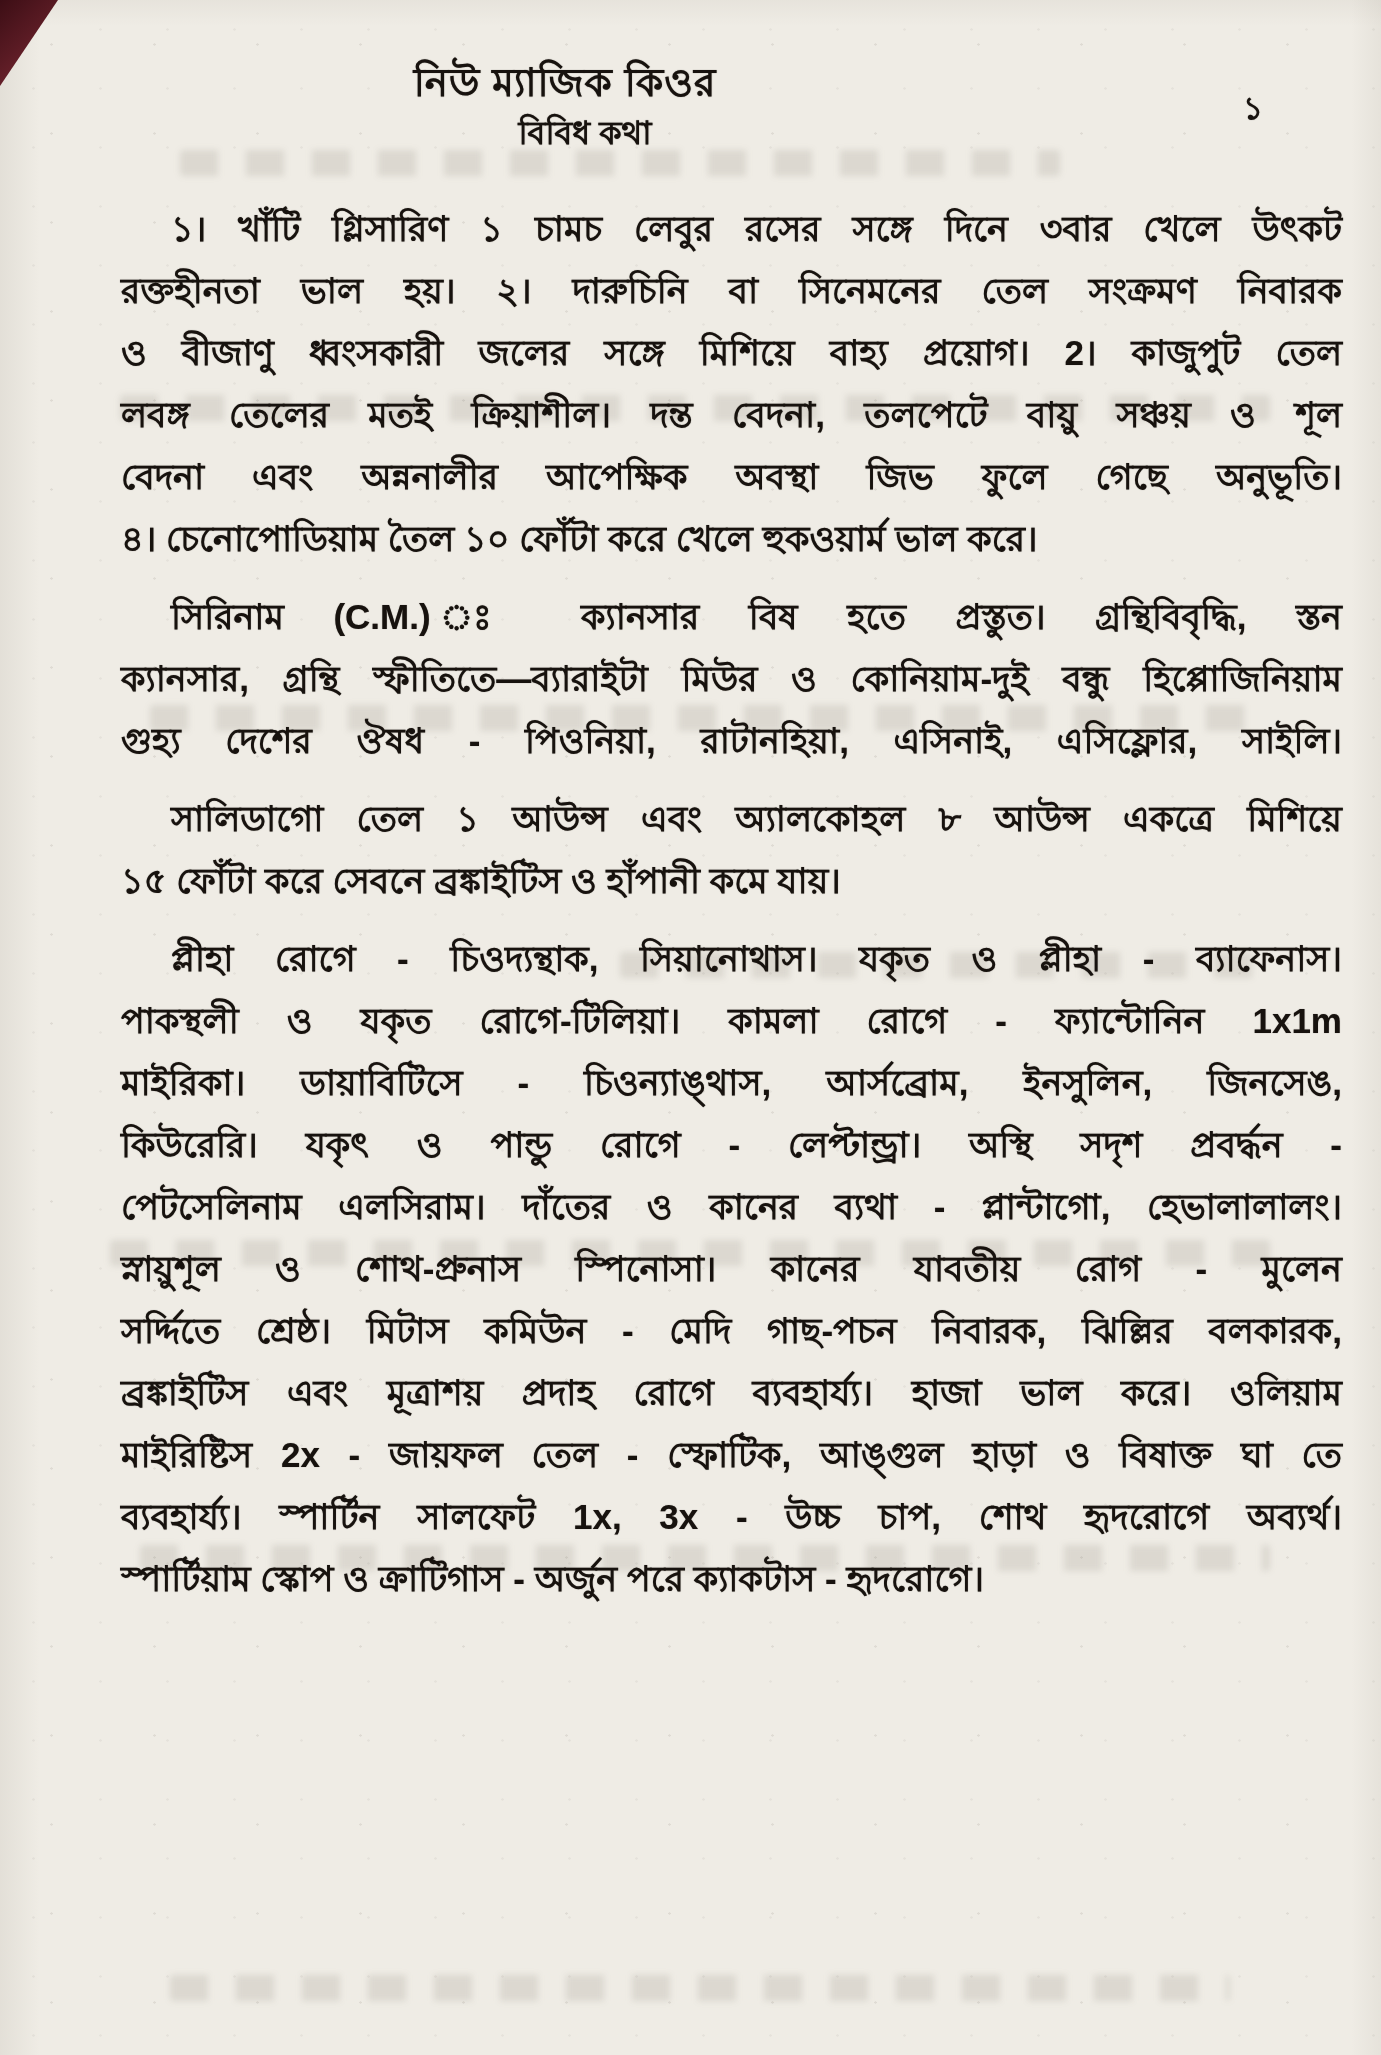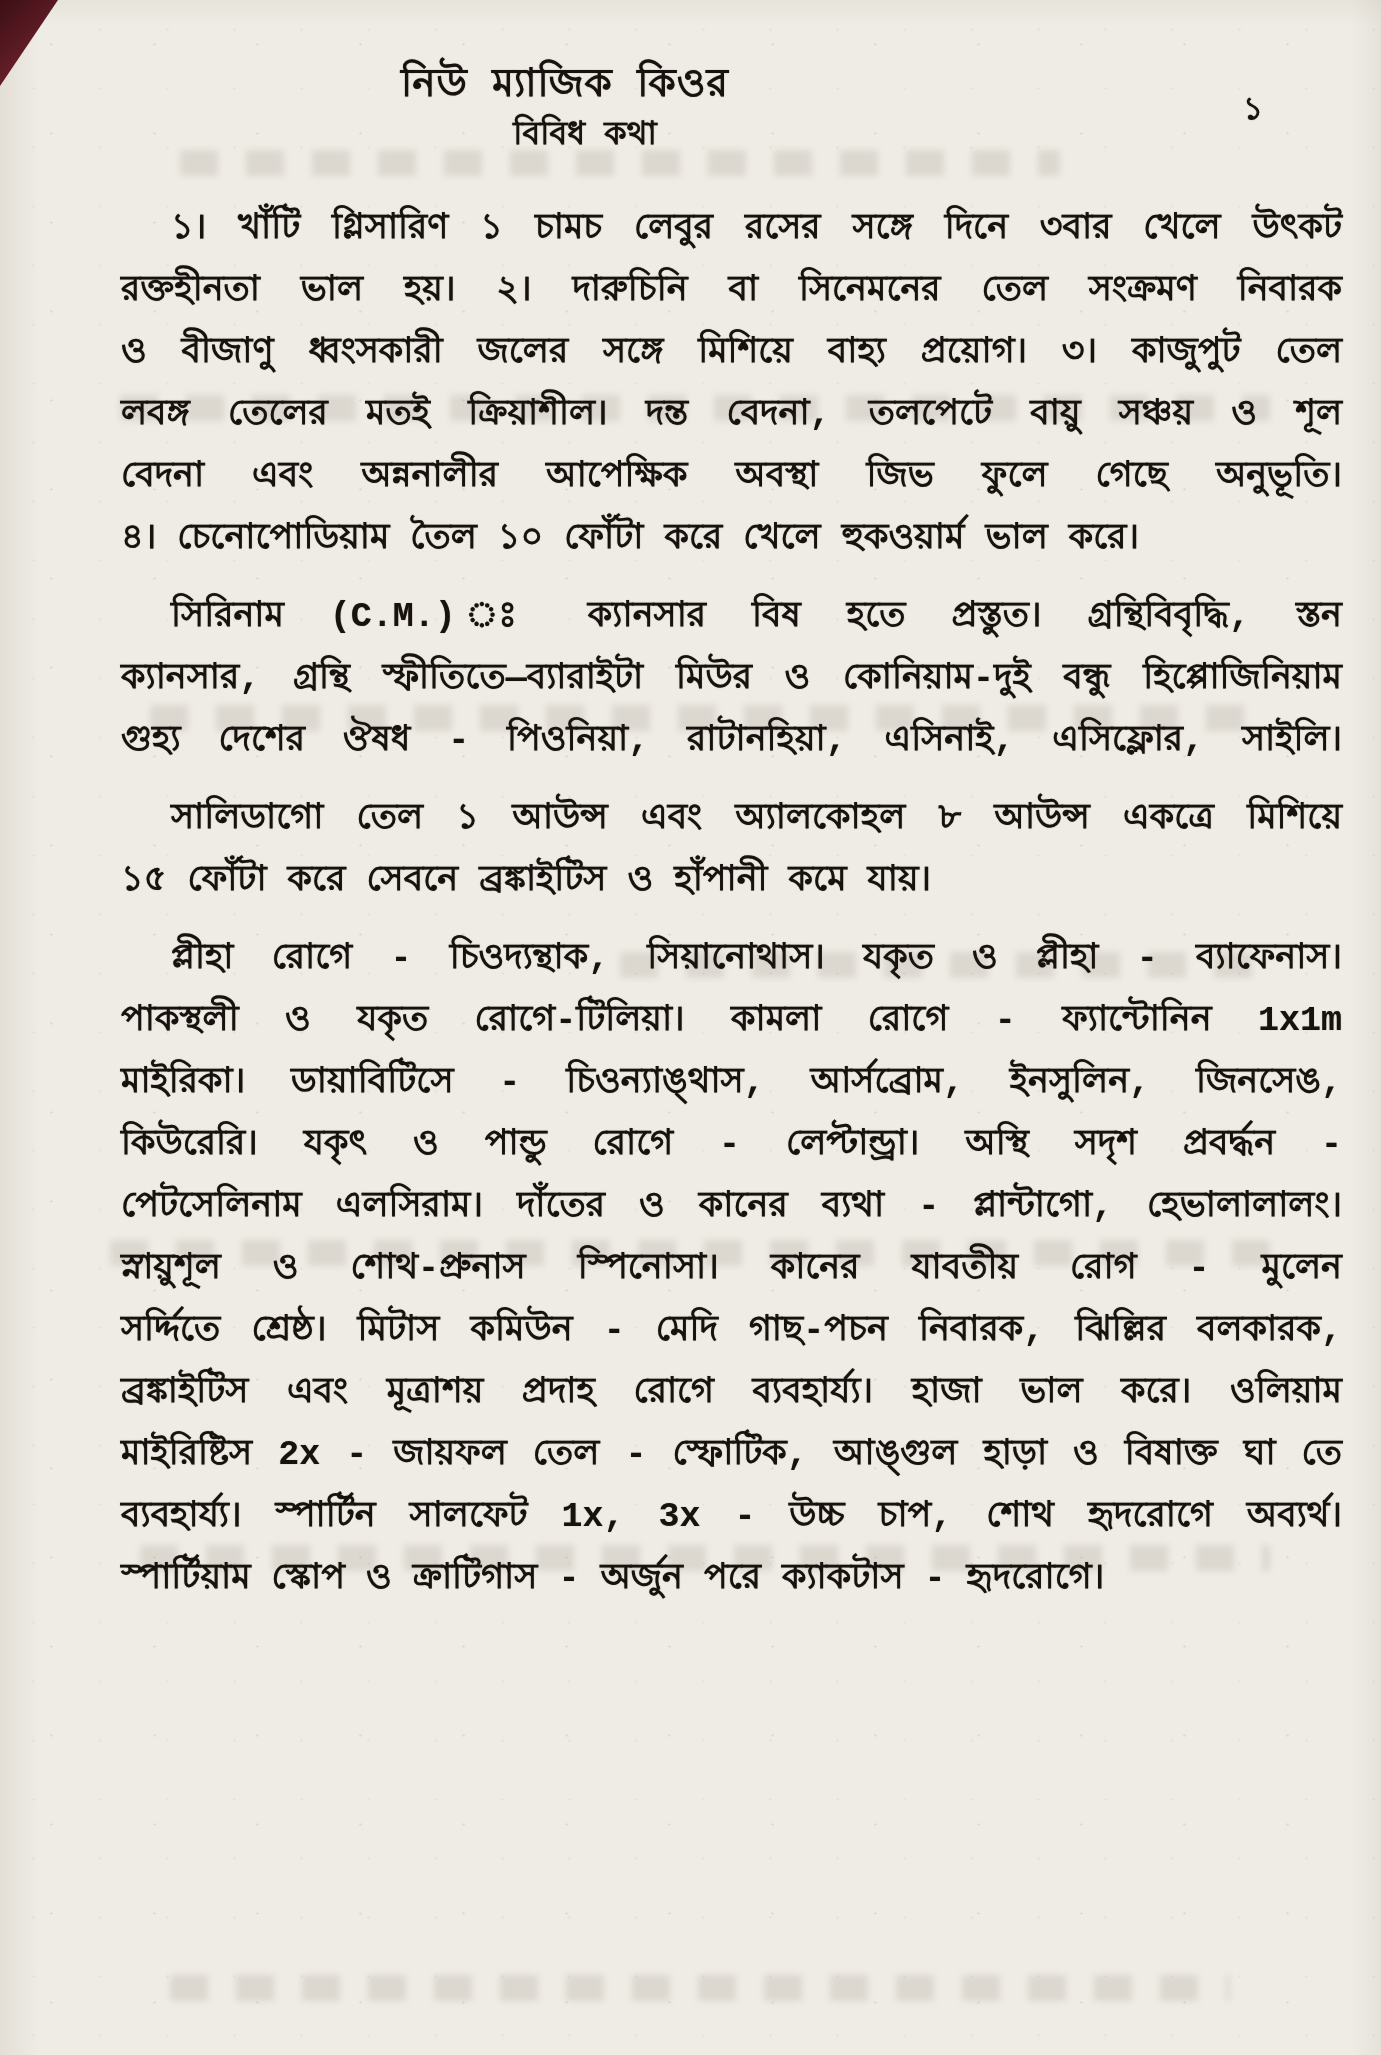--- a/index.html
+++ b/index.html
@@ -9,21 +9,21 @@
     margin:0 auto;
     background-color:#efece5;
     background-image:
       radial-gradient(rgba(70,60,48,.10) 1px, transparent 1.6px),
       radial-gradient(rgba(70,60,48,.06) 1px, transparent 1.6px),
       linear-gradient(90deg, rgba(120,110,95,.10) 0, rgba(0,0,0,0) 40px),
       linear-gradient(270deg, rgba(120,110,95,.08) 0, rgba(0,0,0,0) 30px),
       linear-gradient(180deg, rgba(120,110,95,.07) 0, rgba(0,0,0,0) 26px);
     background-size: 103px 89px, 67px 59px, 100% 100%, 100% 100%, 100% 100%;
     overflow:hidden;
-    font-family:Liberation Mono, monospace;
+    font-family:Liberation Sans, sans-serif;
     color:#17120e;
   }
   .corner-artifact{
     position:absolute;left:0;top:0;width:58px;height:86px;
     background:linear-gradient(135deg,#3c0e15 0%,#6b222c 70%,rgba(107,34,44,0) 100%);
     clip-path:polygon(0 0,100% 0,0 100%);
   }
   .ghost{
     position:absolute;height:26px;border-radius:4px;
     background:repeating-linear-gradient(90deg, rgba(105,98,85,.14) 0 38px, rgba(0,0,0,0) 38px 66px);
@@ -83,21 +83,21 @@
   <div class="page-number">১</div>
 
   <div class="section-title-wrap">
     <span class="section-title">বিবিধ কথা</span>
   </div>
 
   <div class="body-text">
       <div class="para">
         <div class="line indent">১। খাঁটি গ্লিসারিণ ১ চামচ লেবুর রসের সঙ্গে দিনে ৩বার খেলে উৎকট</div>
         <div class="line">রক্তহীনতা ভাল হয়। ২। দারুচিনি বা সিনেমনের তেল সংক্রমণ নিবারক</div>
-        <div class="line">ও বীজাণু ধ্বংসকারী জলের সঙ্গে মিশিয়ে বাহ্য প্রয়োগ। ৩। কাজুপুট তেল</div>
+        <div class="line">ও বীজাণু ধ্বংসকারী জলের সঙ্গে মিশিয়ে বাহ্য প্রয়োগ। 2। কাজুপুট তেল</div>
         <div class="line">লবঙ্গ তেলের মতই ক্রিয়াশীল। দন্ত বেদনা, তলপেটে বায়ু সঞ্চয় ও শূল</div>
         <div class="line">বেদনা এবং অন্ননালীর আপেক্ষিক অবস্থা জিভ ফুলে গেছে অনুভূতি।</div>
         <div class="line last">৪। চেনোপোডিয়াম তৈল ১০ ফোঁটা করে খেলে হুকওয়ার্ম ভাল করে।</div>
       </div>
       <div class="para">
         <div class="line indent">সিরিনাম (C.M.) ঃ ক্যানসার বিষ হতে প্রস্তুত। গ্রন্থিবিবৃদ্ধি, স্তন</div>
         <div class="line">ক্যানসার, গ্রন্থি স্ফীতিতে—ব্যারাইটা মিউর ও কোনিয়াম-দুই বন্ধু হিপ্পোজিনিয়াম</div>
         <div class="line">গুহ্য দেশের ঔষধ - পিওনিয়া, রাটানহিয়া, এসিনাই, এসিফ্লোর, সাইলি।</div>
       </div>
       <div class="para">

